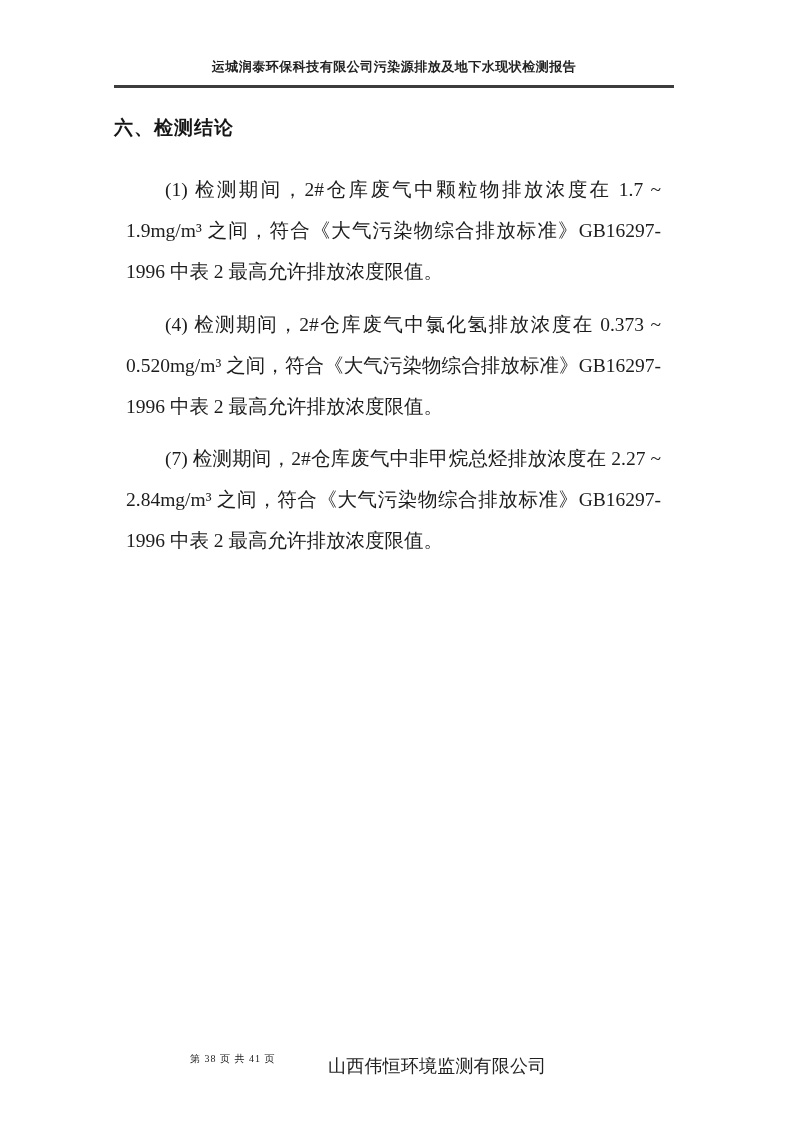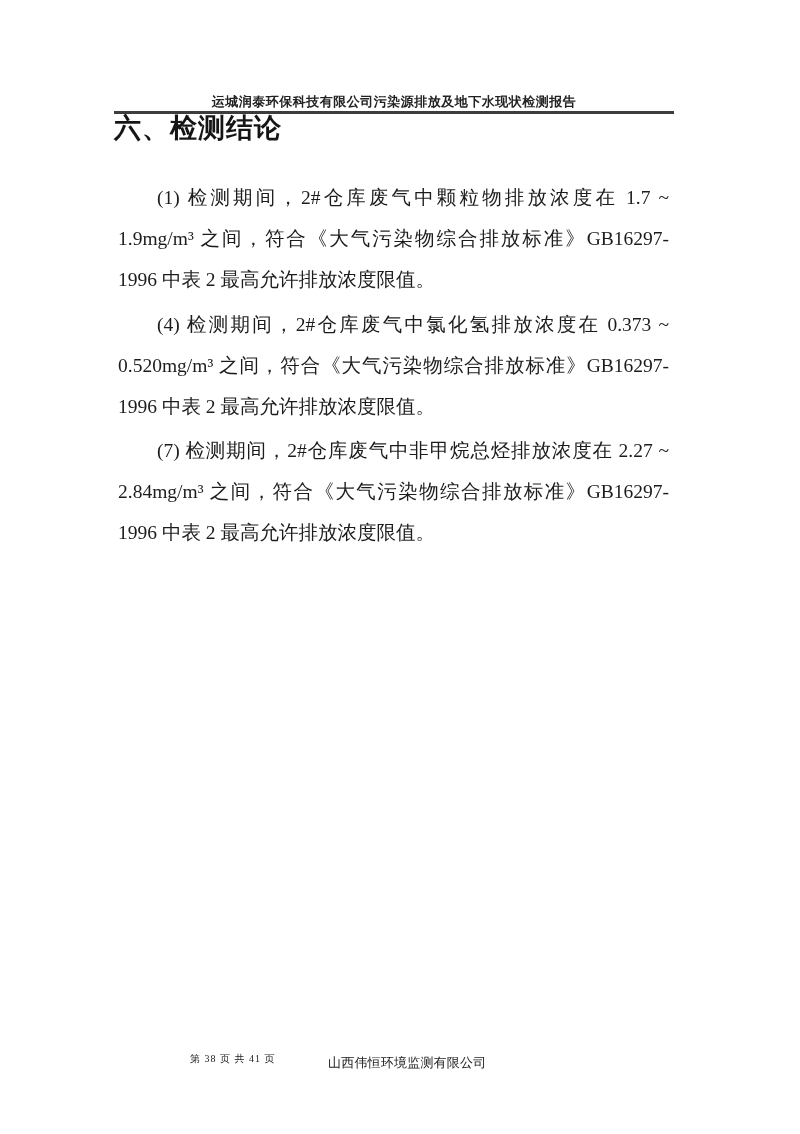--- a/index.html
+++ b/index.html
@@ -23,60 +23,59 @@
   .header {
     position: absolute;
     left: 114px;
     top: 58px;
     width: 560px;
     text-align: center;
     font-size: 13px;
     font-weight: 700;
     letter-spacing: 0.5px;
     color: #222222;
-    padding-bottom: 0;
+    padding-bottom: 9px;
     border-bottom: 3px solid #3d3d3d;
-    margin-top: 35px;
   }
   .content {
     position: absolute;
     left: 114px;
     top: 114px;
     width: 559px;
   }
   .section-heading {
-    font-size: 27px;
+    font-size: 19px;
     font-weight: 700;
     line-height: 28px;
     letter-spacing: 1px;
-    margin: 0 0 36px 0;
+    margin: 0 0 28px 0;
     color: #151515;
   }
   .para {
     font-size: 19.5px;
     line-height: 40.9px;
     text-align: justify;
     text-indent: 2em;
-    margin: 4px;
+    margin: 12px;
     word-break: normal;
     color: #1c1c1c;
   }
   .footer-page {
     position: absolute;
     left: 190px;
     top: 1052px;
     font-size: 10px;
     letter-spacing: 1px;
     color: #222222;
   }
   .footer-company {
     position: absolute;
     left: 328px;
     top: 1054px;
-    font-size: 13px;
+    font-size: 18px;
     letter-spacing: 0.2px;
     color: #222222;
   }
 </style>
 </head>
 <body>
 
 <div class="page">
 
   <div class="header">

